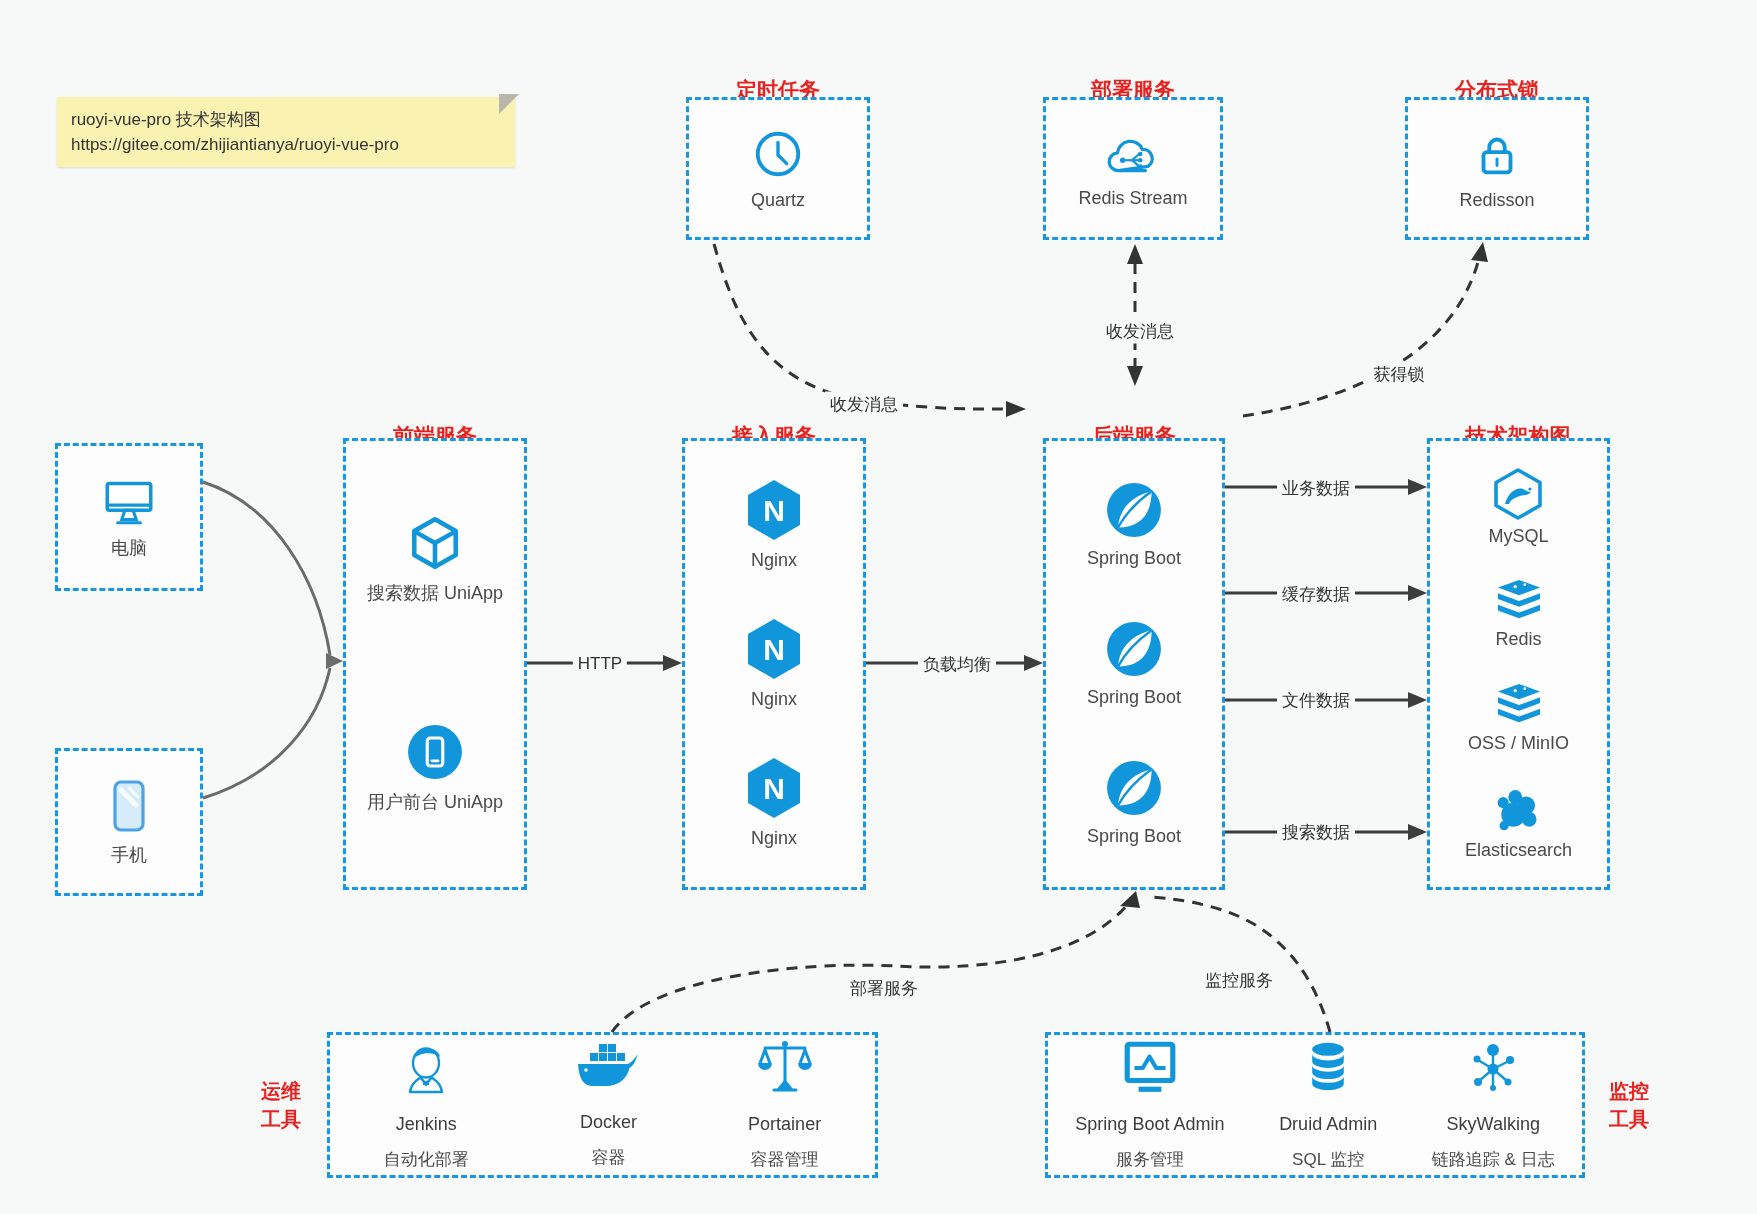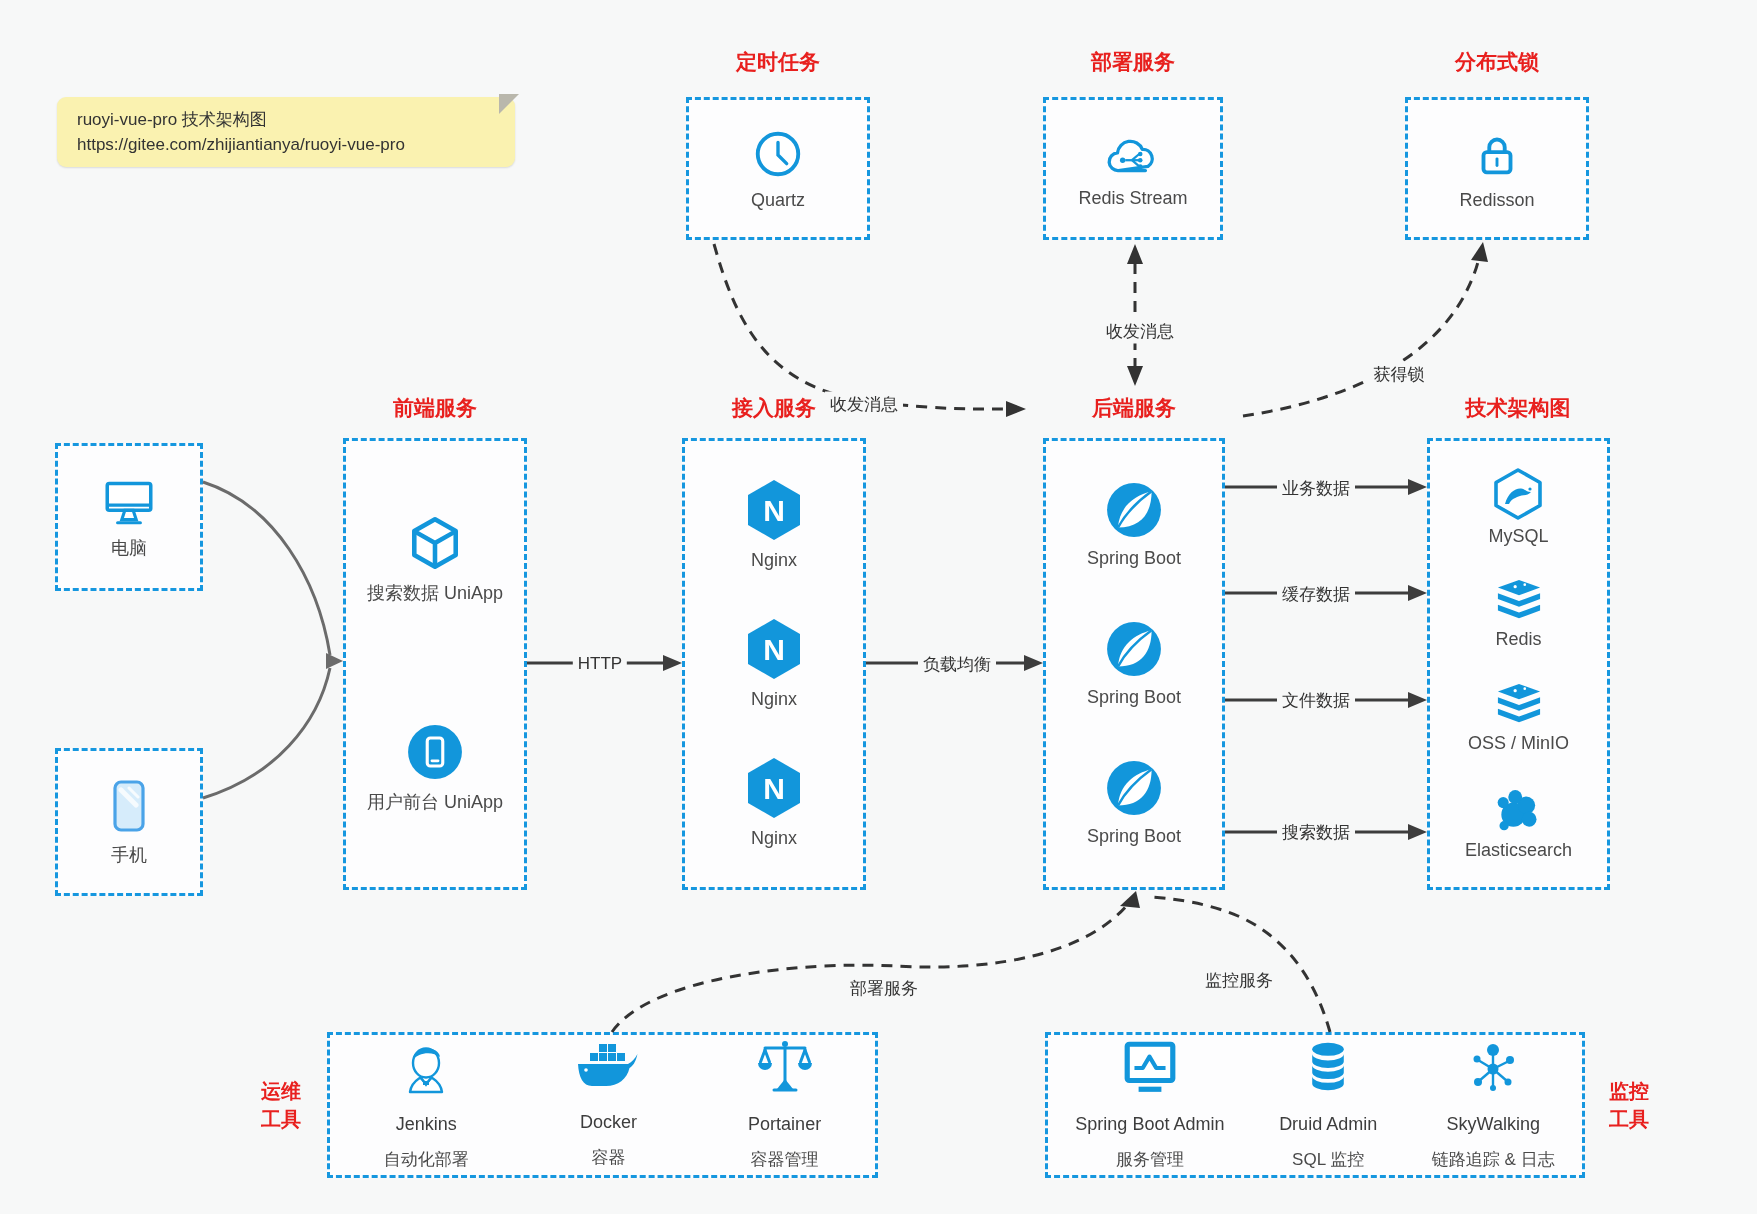--- a/index.html
+++ b/index.html
@@ -1,26 +1,26 @@
 <!DOCTYPE html>
 <html><head>
 <meta charset="utf-8">
 <style>
   html,body{margin:0;padding:0;background:#f7f8f8;}
   .canvas{position:relative;width:1757px;height:1214px;background:#f7f8f8;overflow:hidden;
           font-family:"Liberation Sans","DejaVu Sans",sans-serif;}
   .note{position:absolute;left:57px;top:97px;width:458px;height:70px;background:#faf2b0;
-        box-shadow:0 1px 2px rgba(0,0,0,.12);padding:10px 20px;box-sizing:border-box;border-radius:9px;}
+        box-shadow:0 1px 2px rgba(0,0,0,.12);padding:10px 14px;box-sizing:border-box;}
   .note .ln{font-size:17px;color:#333;line-height:25px;white-space:nowrap;}
   .note-fold{position:absolute;top:-3px;right:-4px;width:0;height:0;
         border-left:20px solid #b9b7ac;border-bottom:20px solid transparent;}
   .dbox{position:absolute;border:3px dashed #1697df;background:#fdfdfe;box-sizing:border-box;
         display:flex;flex-direction:column;align-items:center;justify-content:space-around;}
   .rtitle{position:absolute;transform:translateX(-50%);font-size:21px;font-weight:bold;
-        color:#e8201e;white-space:nowrap;}
+        color:#e8201e;white-space:nowrap;margin-top:28px;}
   .side-title{position:absolute;transform:translate(-50%,-50%);font-size:20px;font-weight:bold;
         color:#e8201e;text-align:center;line-height:28px;white-space:nowrap;}
   .node{display:flex;flex-direction:column;align-items:center;gap:9px;}
   .node .lbl{font-size:18px;color:#4a4a4a;white-space:nowrap;}
   .bnode{display:flex;flex-direction:column;align-items:center;gap:13px;}
   .bnode .nm{font-size:18px;color:#3d3d3d;margin-top:6px;white-space:nowrap;}
   .bnode .ds{font-size:17px;color:#4a4a4a;white-space:nowrap;}
   .hrow{flex-direction:row !important;justify-content:space-around;align-items:center;}
   .overlay{position:absolute;left:0;top:0;z-index:3;pointer-events:none;}
   .elabel{position:absolute;transform:translate(-50%,-50%);z-index:4;background:#f7f8f8;

